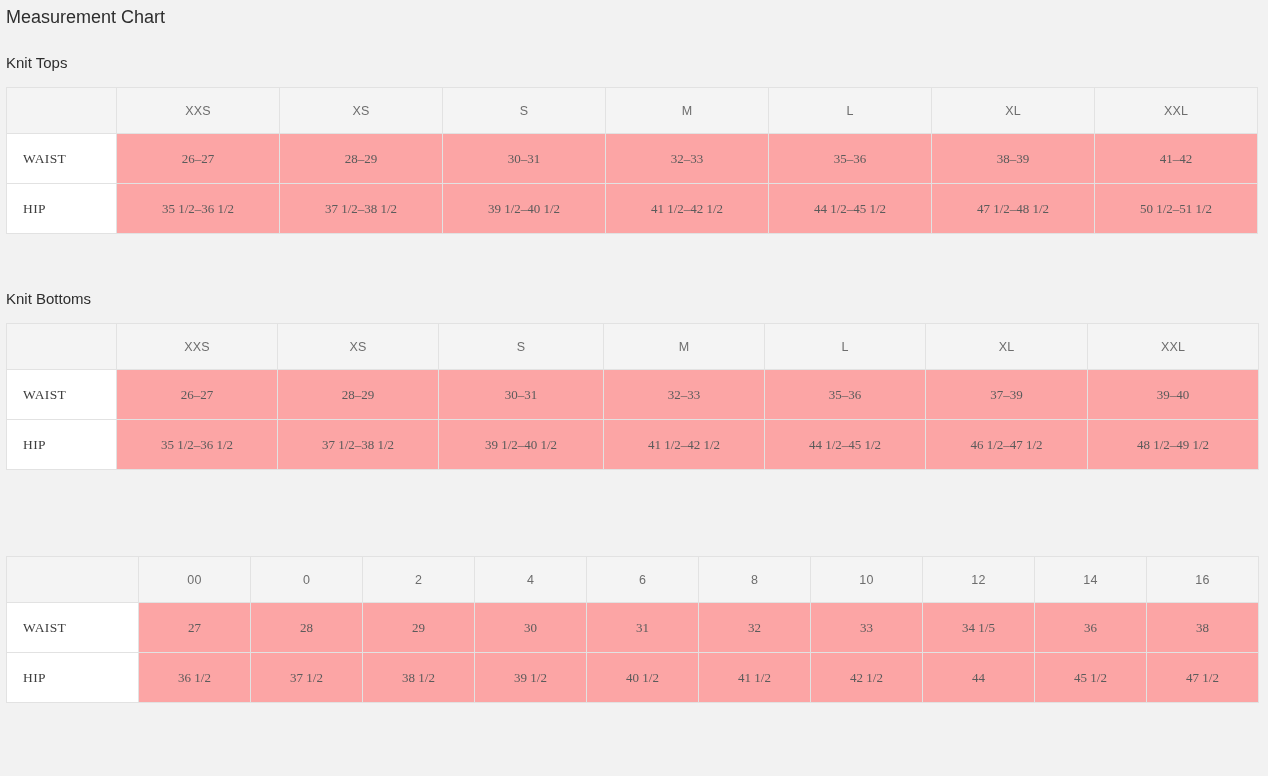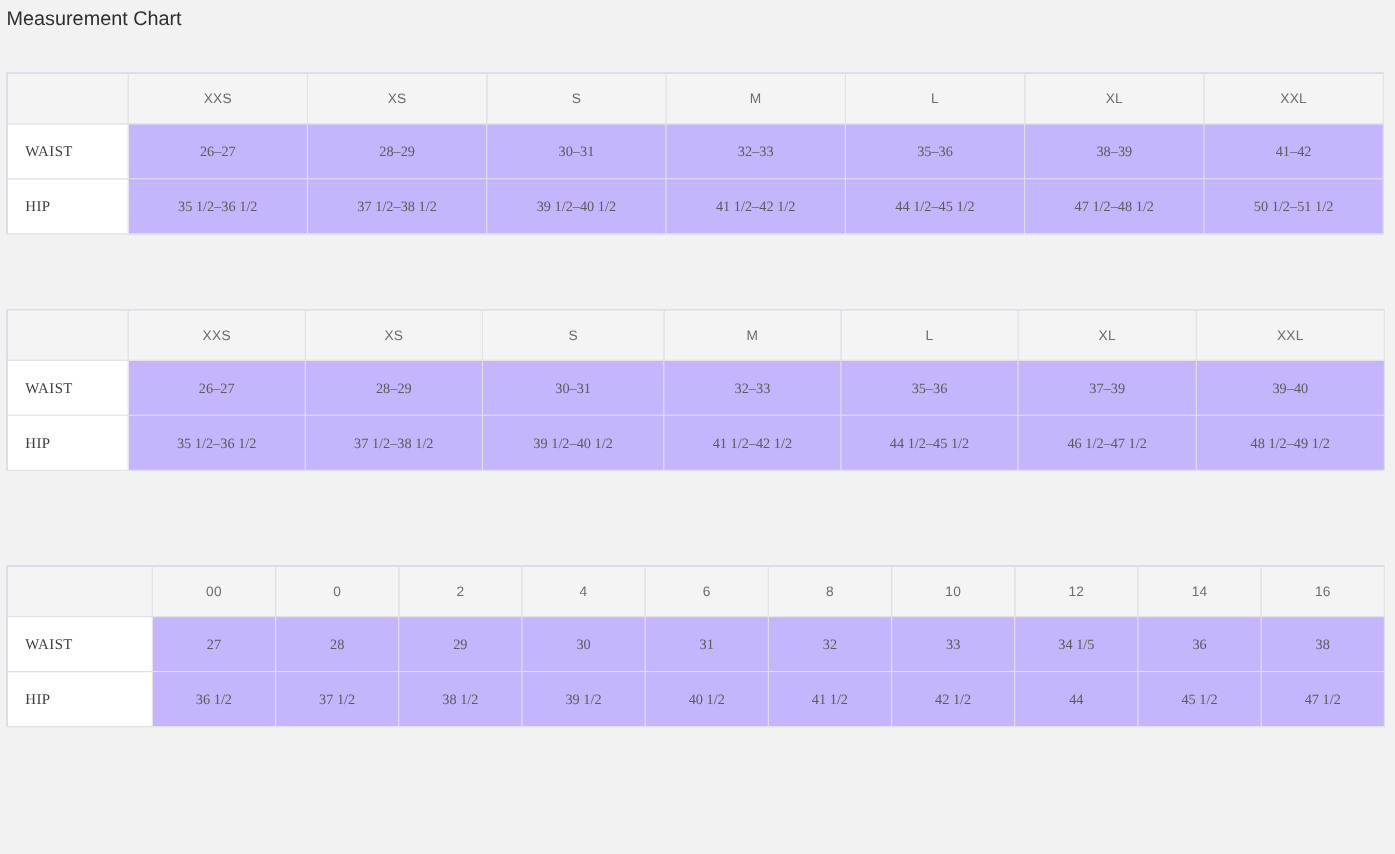--- a/index.html
+++ b/index.html
@@ -36,21 +36,21 @@
     margin: 0;
     line-height: 1.4;
   }
   .table-wrap {
     padding: 0 6px 0 6px;
     box-sizing: border-box;
   }
   table.size-table {
     border-collapse: collapse;
     width: 1252px;
-    background: #c4b5fd;
+    background: #fca5a5;
     table-layout: fixed;
   }
   table.size-table th,
   table.size-table td {
     border: 1px solid #e2e2e2;
     text-align: center;
     vertical-align: middle;
     font-weight: 400;
     padding: 0;
     height: 49px;
@@ -83,20 +83,21 @@
 </head>
 <body>
 
 <div class="page">
 
   <h1 class="page-title">Measurement Chart</h1>
 
   <div class="spacer-md"></div>
 
   <div class="section">
+    <h2 class="section-title">Knit Tops</h2>
     <div class="spacer-sm"></div>
     <div class="table-wrap">
       <table class="size-table">
         <colgroup>
           <col style="width:110px">
           <col style="width:163px">
             <col style="width:163px">
             <col style="width:163px">
           <col style="width:163px">
             <col style="width:163px">
@@ -138,20 +139,21 @@
           </tr>
         </tbody>
       </table>
     </div>
   </div>
 
   <div class="spacer-lg"></div>
   <div class="spacer-md"></div>
 
   <div class="section">
+    <h2 class="section-title">Knit Bottoms</h2>
     <div class="spacer-sm"></div>
     <div class="table-wrap">
       <table class="size-table">
         <colgroup>
           <col style="width:110px">
           <col style="width:161px">
             <col style="width:161px">
             <col style="width:165px">
           <col style="width:161px">
             <col style="width:161px">

